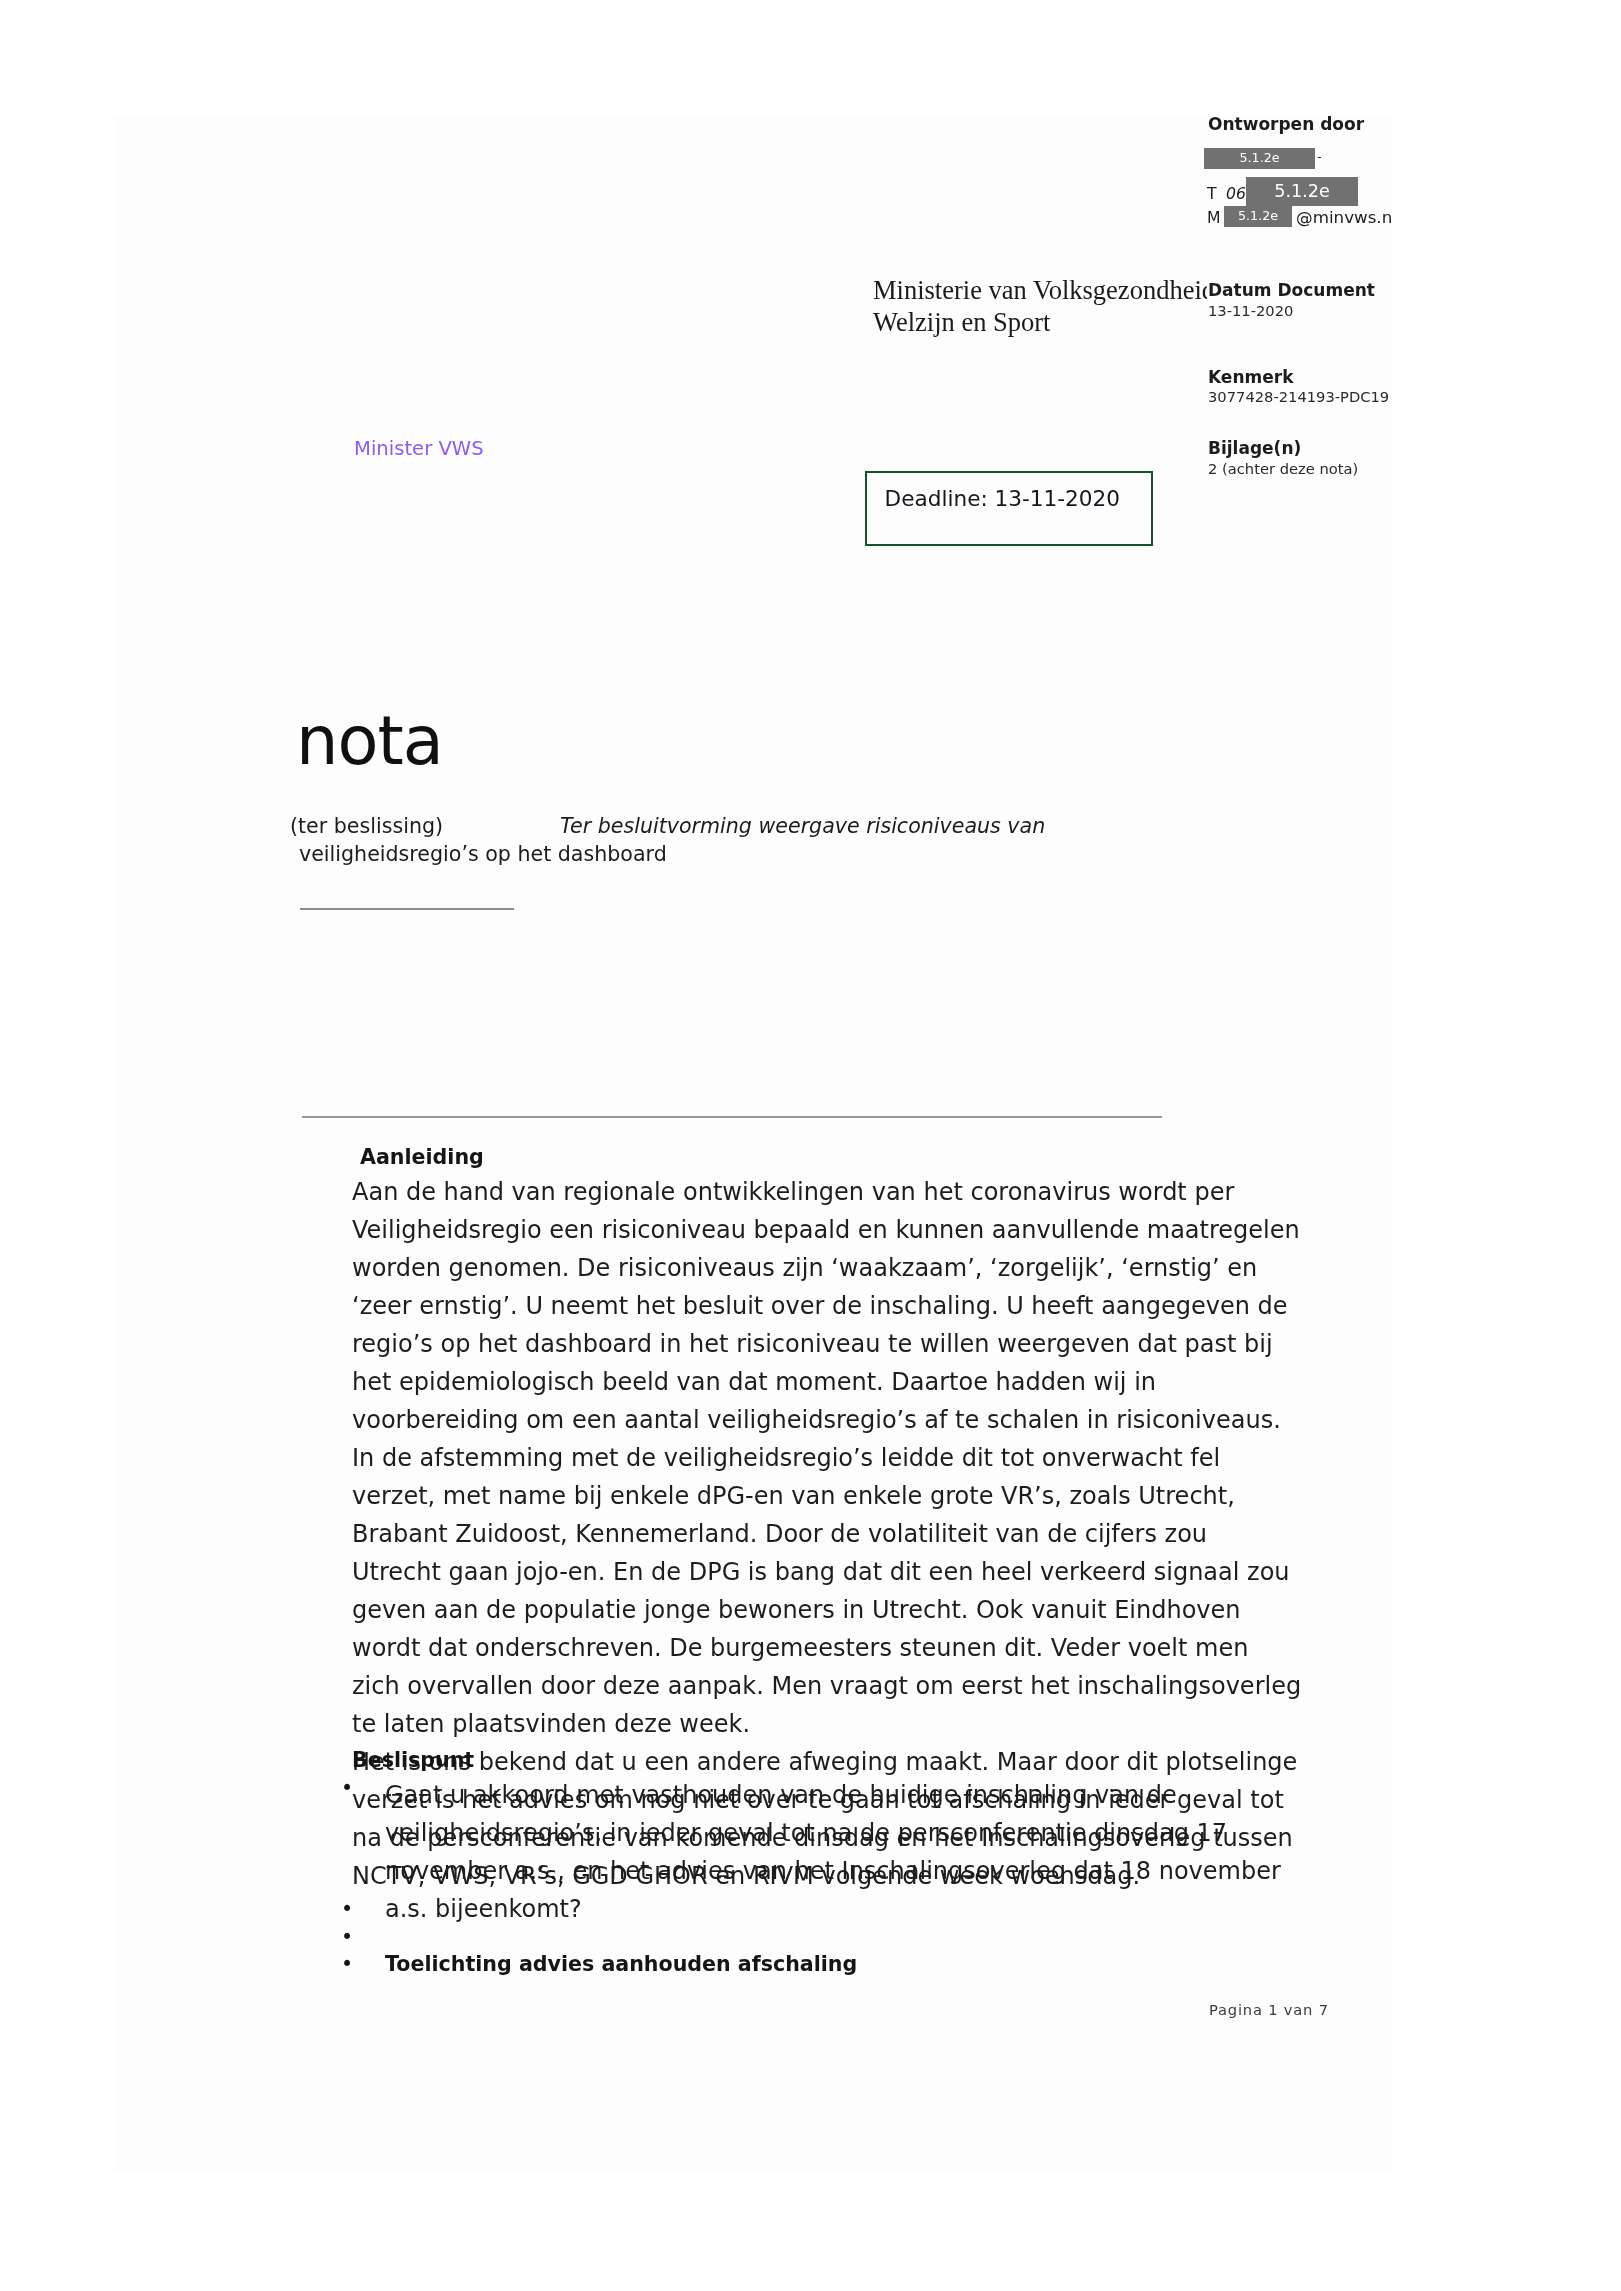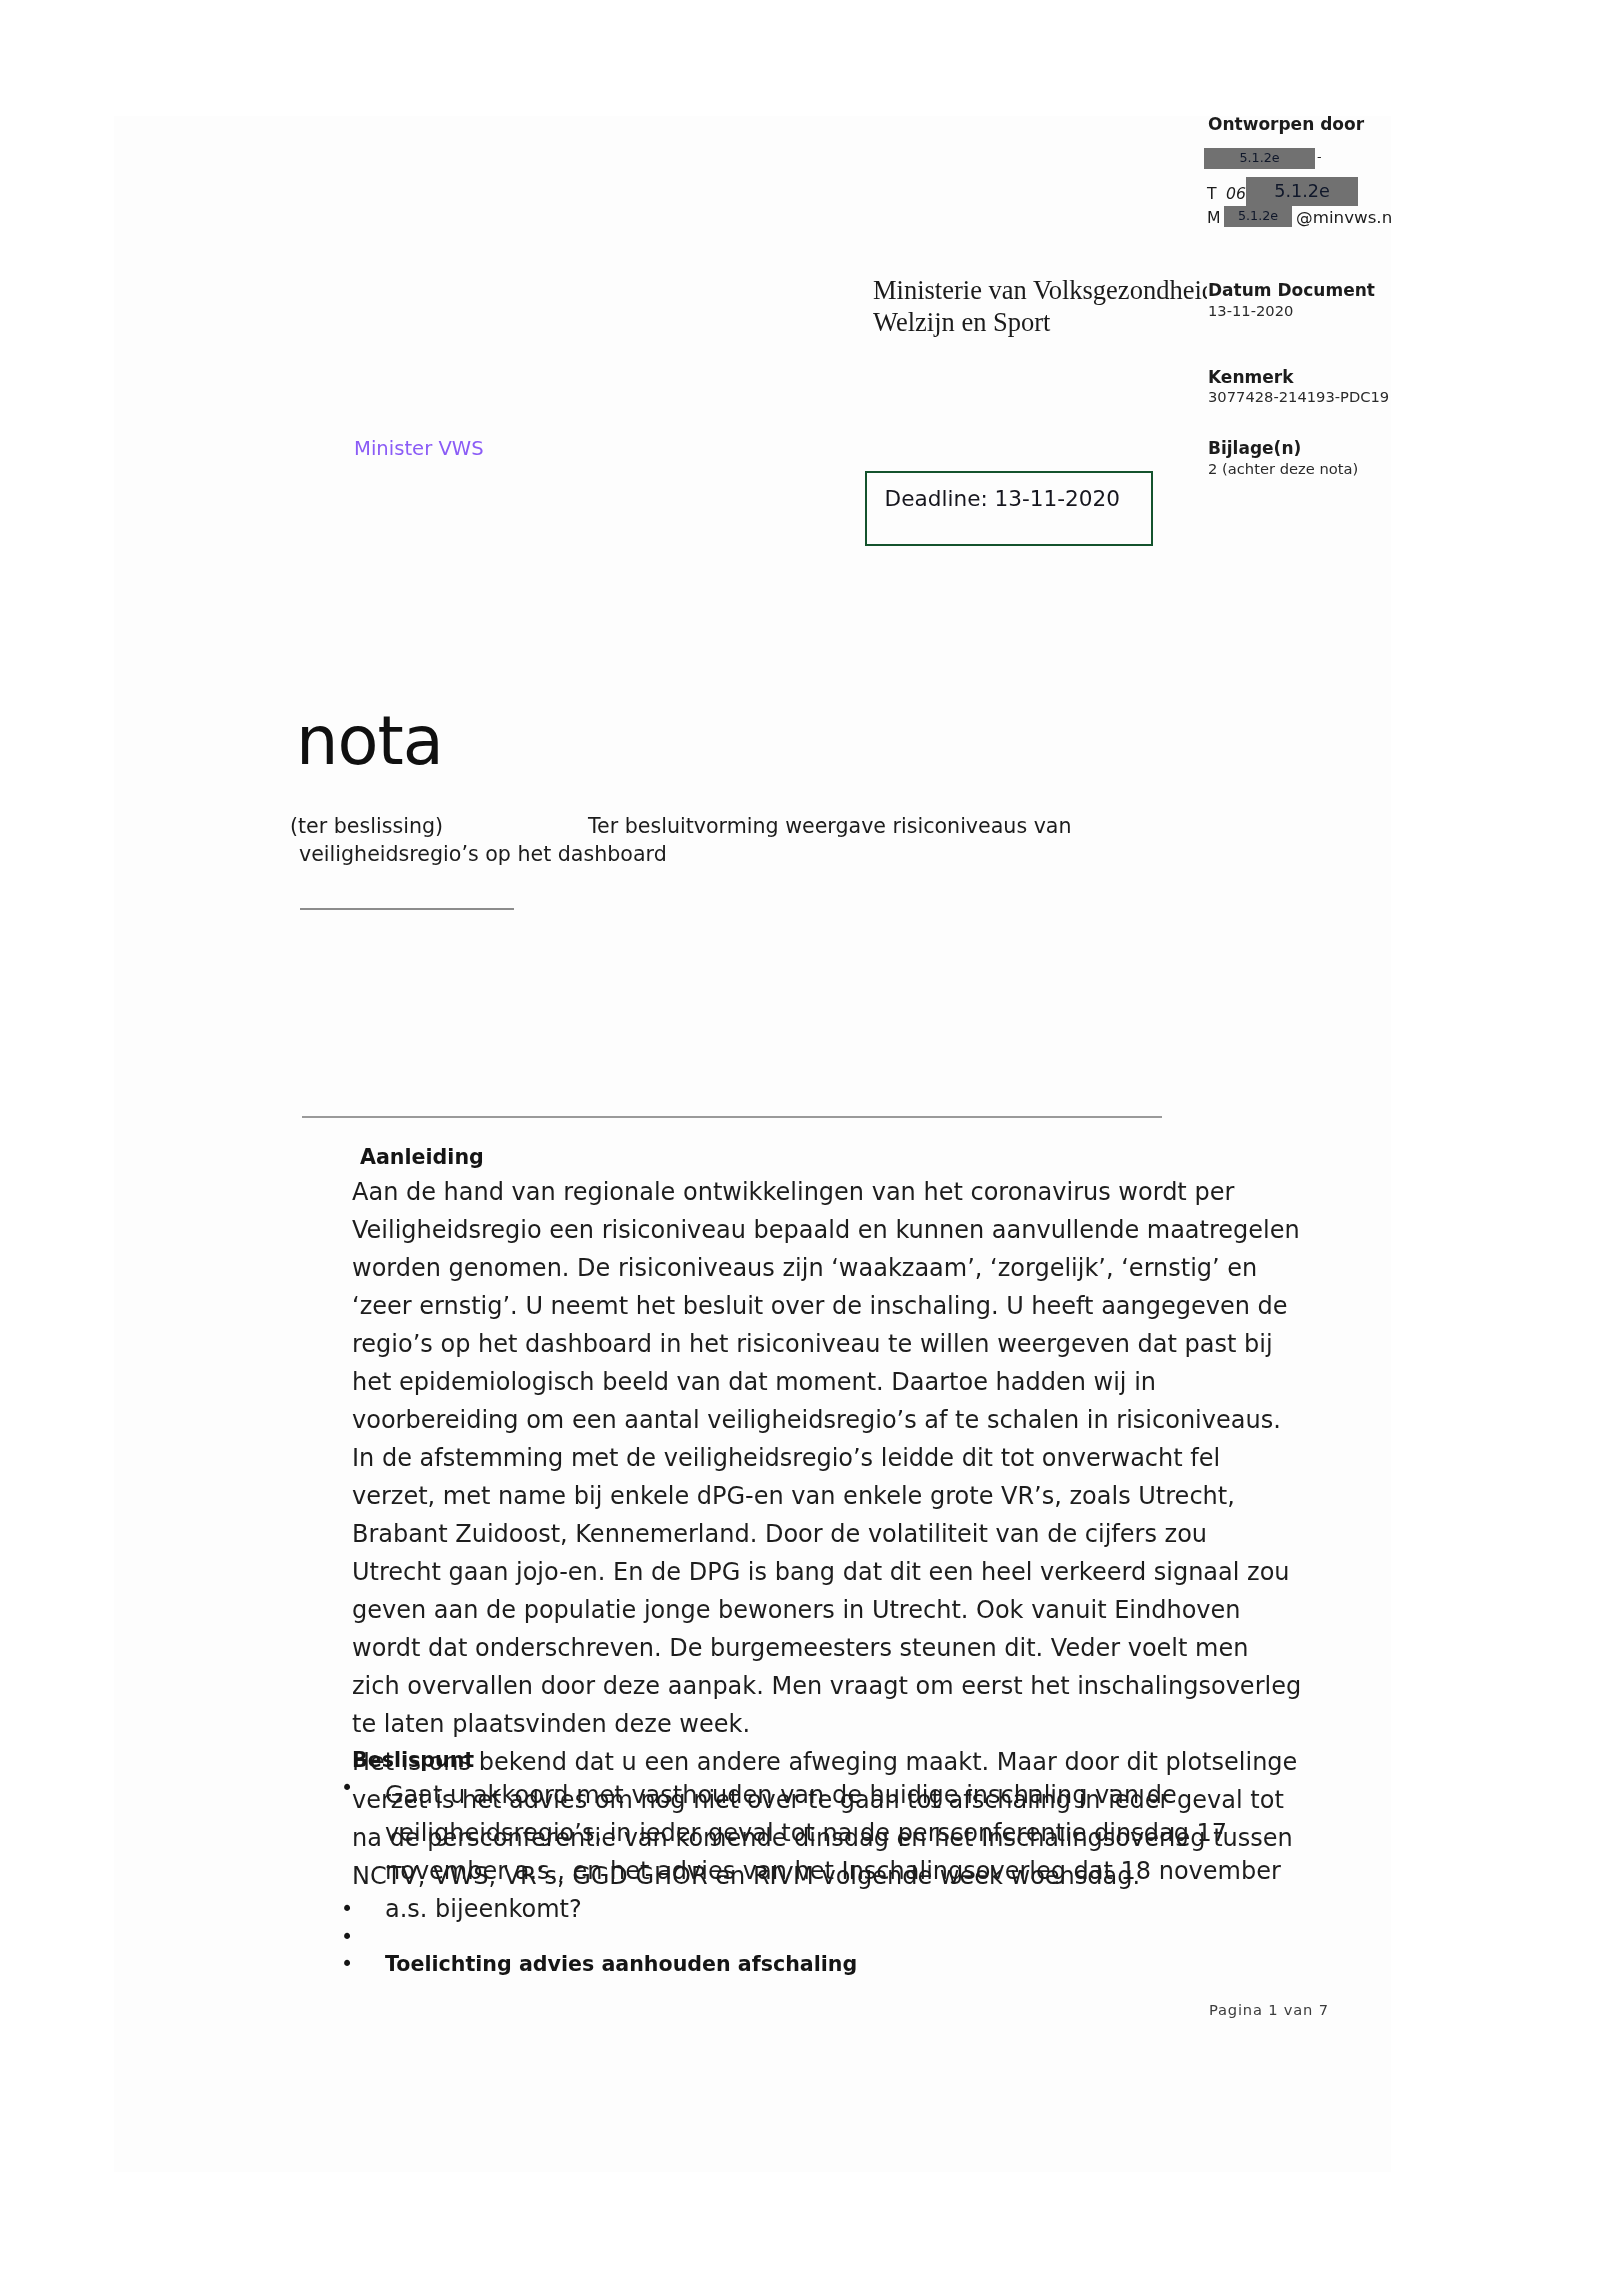--- a/index.html
+++ b/index.html
@@ -5,21 +5,21 @@
   html,body{margin:0;padding:0;background:#ffffff;}
   .canvas{
     position:relative;width:1391px;height:2292px;background:#ffffff;overflow:hidden;
     font-family:"DejaVu Sans","Liberation Sans",sans-serif;color:#1e1e1e;
   }
   .abs{position:absolute;white-space:nowrap;}
   .page-tint{position:absolute;left:114px;top:116px;width:1396px;height:2056px;background:#fdfdfd;}
   .stamp{left:1427px;top:74px;font-size:34px;color:#0b0b0b;letter-spacing:1px;}
   .side-label{font-size:17px;font-weight:bold;color:#1c1c1c;}
   .side-value{font-size:14.7px;color:#2a2a2a;}
-  .redaction{position:absolute;background:#717171;color:#0f172a;text-align:center;}
+  .redaction{position:absolute;background:#717171;color:#ffffff;text-align:center;}
   .red-sm{font-size:12.7px;line-height:20.6px;}
   .red-lg{font-size:17.6px;line-height:29px;}
   .contact-txt{font-size:15.7px;color:#1c1c1c;}
   .ministry-clip{position:absolute;left:873px;top:274px;width:334px;height:69px;overflow:hidden;}
   .ministry-line{font-family:"Liberation Serif","DejaVu Serif",serif;font-size:26.5px;line-height:32px;color:#1b1b1b;white-space:nowrap;}
   .addressee{left:354px;top:437px;font-size:19.6px;color:#8b5cf6;}
   .deadline-box{position:absolute;left:865px;top:471px;width:288px;height:75px;border:2px solid #14532d;box-sizing:border-box;}
   .deadline-text{position:absolute;left:17.6px;top:12.7px;font-size:21.6px;color:#16161e;white-space:nowrap;}
   .nota-title{left:296px;top:708px;font-size:67px;line-height:1;color:#101010;letter-spacing:-1px;}
   .sub{font-size:20.6px;color:#1c1c1c;}
@@ -63,21 +63,21 @@
   <div class="abs side-value" style="left:1208px;top:460px;">2 (achter deze nota)</div>
 
   <div class="abs addressee">Minister VWS</div>
 
   <div class="deadline-box">
     <div class="deadline-text">Deadline: 13-11-2020</div>
   </div>
 
   <div class="abs nota-title">nota</div>
   <div class="abs sub" style="left:290px;top:814px;">(ter beslissing)</div>
-  <div class="abs sub" style="left:588px;top:814px;">Ter besluitvorming weergave risiconiveaus van</div>
+  <div class="abs sub" style="left:560px;top:814px;font-style:italic;">Ter besluitvorming weergave risiconiveaus van</div>
   <div class="abs sub" style="left:299px;top:842px;">veiligheidsregio’s op het dashboard</div>
 
   <div class="rule" style="left:300px;top:908px;width:214px;"></div>
   <div class="rule" style="left:302px;top:1116px;width:860px;border-top-color:#9a9a9a;"></div>
 
   <div class="abs h-bold" style="left:360px;top:1145px;">Aanleiding</div>
   <div class="bodytext" style="left:352px;top:1173px;">Aan de hand van regionale ontwikkelingen van het coronavirus wordt per
 Veiligheidsregio een risiconiveau bepaald en kunnen aanvullende maatregelen
 worden genomen. De risiconiveaus zijn ‘waakzaam’, ‘zorgelijk’, ‘ernstig’ en
 ‘zeer ernstig’. U neemt het besluit over de inschaling. U heeft aangegeven de

